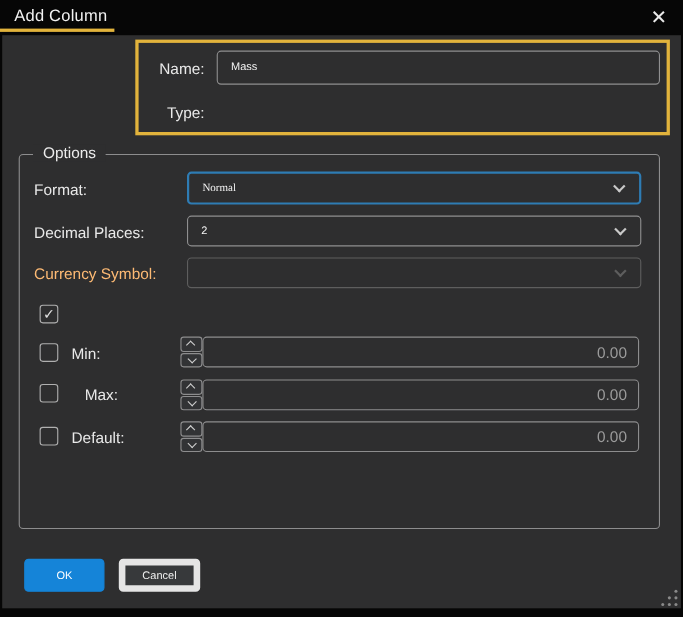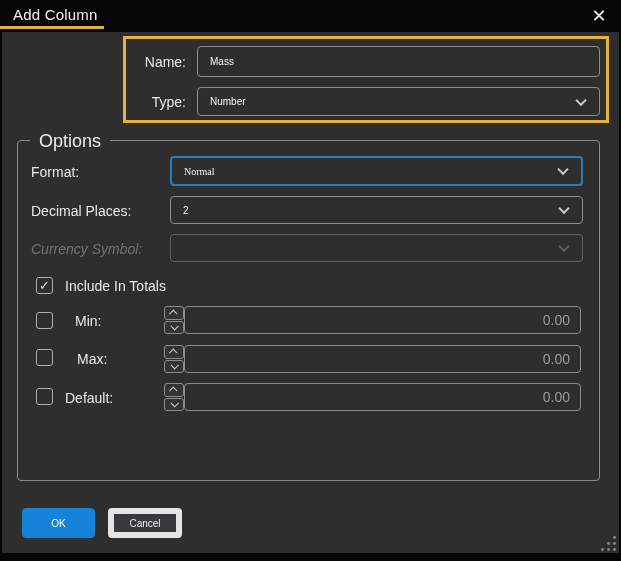--- a/index.html
+++ b/index.html
@@ -26,21 +26,21 @@
   }
 
   
   .highlight-box {
     position:absolute; left:123px; top:36px; width:486px; height:87px;
     border:3px solid var(--accent-gold,#e2b33c); pointer-events:none;
   }
 
   .lbl { position:absolute; color:#e9e9e9; font-size:14px; white-space:nowrap; }
   .lbl.right { text-align:right; width:60px; }
-  .lbl.disabled { color:#737373;font-style:italic; }
+  .lbl.disabled { color:#fdba74; }
 
   .field {
     position:absolute; border:1px solid #8f8f90; border-radius:4px;
     background:transparent; color:#f5f5f5; font-size:10px;
     display:flex; align-items:center; padding:0 12px;
   }
   .field.focus { border:2px solid var(--focus-blue,#2e7cb4); }
   .field.disabled { border-color:#5e5e5e; }
 
   .chev {
@@ -50,21 +50,21 @@
   }
   .chev.dim { border-color:#5e5e5e; }
 
   
   .options-box {
     position:absolute; left:17px; top:140px; width:583px; height:341px;
     border:1px solid #8d8d8e; border-radius:4px;
   }
   .options-legend {
     position:absolute; left:30px; top:131px; padding:0 9px;
-    background:#2e2e2f; color:#ececec; font-size:18px;
+    background:#2e2e2f; color:#ececec; font-size:14px;
   }
 
   
   .cb {
     position:absolute; width:17px; height:17px;
     border:1px solid #b0b0b0; border-radius:3px; background:transparent;
     display:flex; align-items:center; justify-content:center;
     color:#dedede; font-size:13px; line-height:1;
   }
 
@@ -111,24 +111,20 @@
   </div>
 
   <div class="body"></div>
 
   <div class="lbl right" style="left:126px; top:54px;">Name:</div>
   <div class="field" style="left:197px; top:46px; width:403px; height:31px;">
     <span>Mass</span>
   </div>
 
   <div class="lbl right" style="left:126px; top:94px;">Type:</div>
-  <div class="field" style="left:197px; top:87px; width:403px; height:29px;">
-    <span>Number</span>
-    <span class="chev"></span>
-  </div>
 
   <div class="highlight-box"></div>
 
   <div class="options-box"></div>
   <div class="options-legend">Options</div>
 
   <div class="lbl" style="left:31px; top:164px;">Format:</div>
   <div class="field focus" style="left:170px; top:156px; width:413px; height:30px;font-family:Liberation Serif, serif;">
     <span>Normal</span>
     <span class="chev"></span>
@@ -142,24 +138,23 @@
 
   <div class="lbl disabled" style="left:31px; top:241px;">Currency Symbol:</div>
   <div class="field disabled" style="left:170px; top:234px; width:413px; height:28px;">
     <span></span>
     <span class="chev dim"></span>
   </div>
 
   <div class="cb" style="left:36px; top:277px;">
     <span>✓</span>
   </div>
-  <div class="lbl" style="left:65px; top:278px;">Include In Totals</div>
 
   <div class="cb" style="left:36px; top:312px;"></div>
-  <div class="lbl" style="left:75px; top:313px;">Min:</div>
+  <div class="lbl" style="left:65px; top:313px;">Min:</div>
   <div class="spin" style="left:164px; top:306px;">
     <div class="spin-btn">
         <span class="chev-s up"></span>
       </div>
     <div class="spin-btn">
         <span class="chev-s down"></span>
       </div>
   </div>
   <div class="numfield" style="top:306px;">
     <span>0.00</span>

